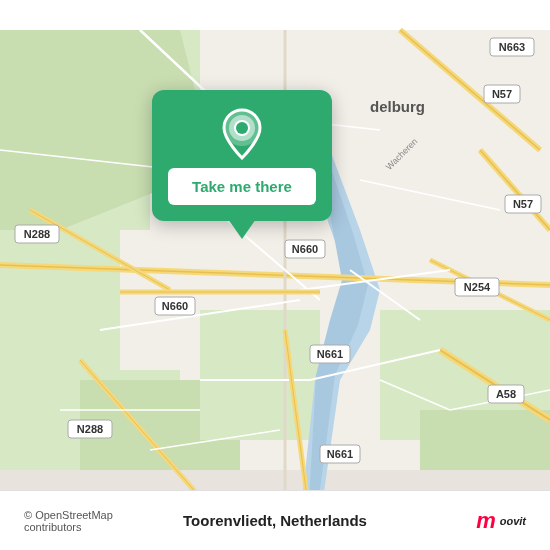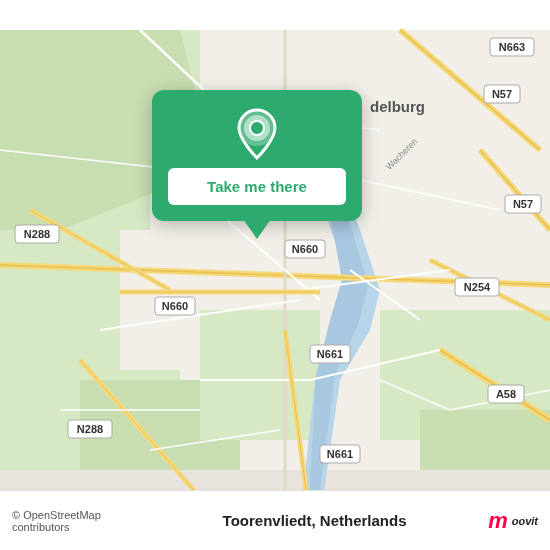--- a/index.html
+++ b/index.html
@@ -18,21 +18,21 @@
       height: 100%;
       position: absolute;
       top: 0; left: 0;
     }
 
     
     #popup-card {
       position: absolute;
       top: 90px;
       left: 152px;
-      width: 210px;
+      width: 180px;
       background: #2eaa6e;
       border-radius: 12px;
       padding: 18px 16px 16px 16px;
       display: flex;
       flex-direction: column;
       align-items: center;
       box-shadow: 0 4px 18px rgba(0,0,0,0.25);
       z-index: 10;
     }
 
@@ -69,36 +69,36 @@
 
     
     #bottom-bar {
       position: absolute;
       bottom: 0; left: 0; right: 0;
       height: 60px;
       background: white;
       border-top: 1px solid #e0e0e0;
       display: flex;
       align-items: center;
-      padding: 0 12px;
+      padding: 0 24px;
       z-index: 20;
     }
 
     #copyright {
       font-size: 11px;
       color: #555;
       flex: 1;
     }
 
     #location-name {
       font-size: 15px;
       font-weight: 600;
       color: #222;
       flex: 2;
-      text-align: right;
+      text-align: center;
     }
 
     #moovit-logo {
       flex: 1;
       display: flex;
       justify-content: flex-end;
       align-items: center;
       gap: 4px;
     }
 

